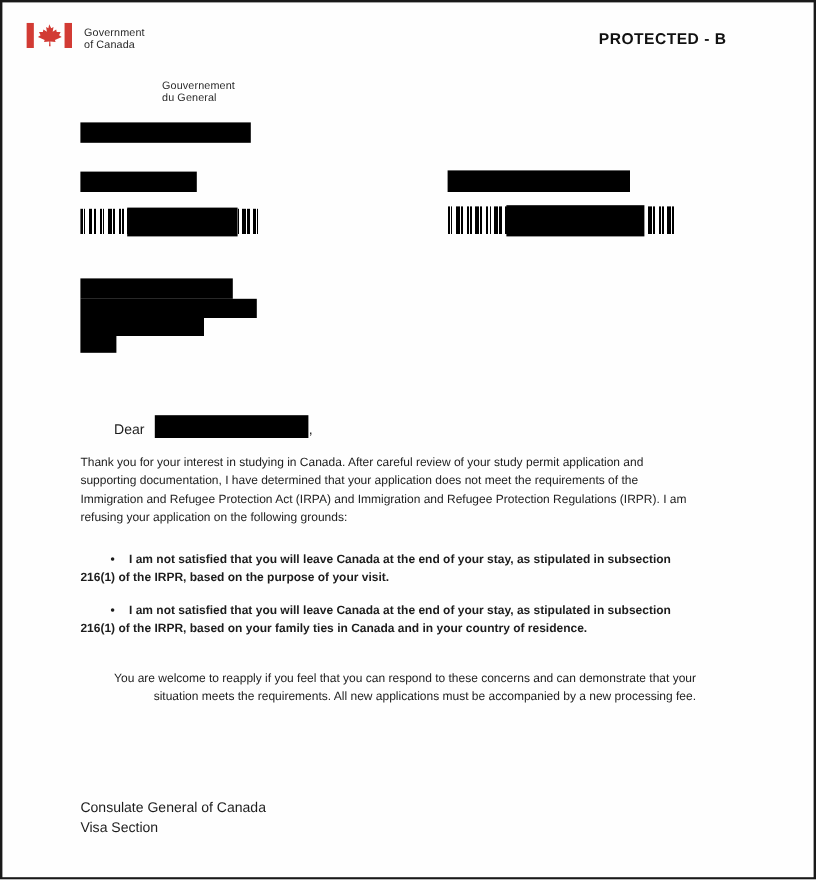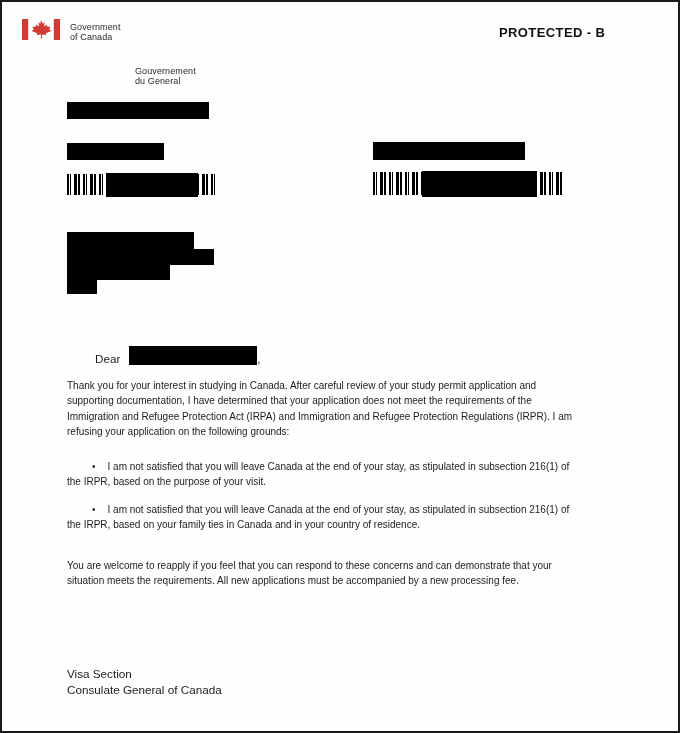--- a/index.html
+++ b/index.html
@@ -54,21 +54,21 @@
   }
   .name-redaction {
     display: inline-block; width: 128px; height: 19px;
     background: #000; margin-left: 9px;
   }
   .para {
     position: absolute; left: 65px; width: 513px;
     font-size: 10px; line-height: 15.3px;
     color: #1c1c1c;
   }
-  .bullet { text-indent: 25px; }
+  .bullet { text-indent: 25px; font-weight: bold; }
   .bullet .bullet-char { margin-right: 12px; }
   .signature { position: absolute; left: 65px; font-size: 11.7px; line-height: 15.5px; }
 </style>
 </head>
 <body>
 
 <div class="page">
 
   <svg class="flag" viewBox="0 0 38 21" xmlns="http://www.w3.org/2000/svg">
     <rect x="0" y="0" width="6.2" height="21" fill="#d23b34"></rect>
@@ -112,20 +112,20 @@
   <div class="para" style="top:376px;">Thank you for your interest in studying in Canada. After careful review of your study permit application and supporting documentation, I have determined that your application does not meet the requirements of the Immigration and Refugee Protection Act (IRPA) and Immigration and Refugee Protection Regulations (IRPR).  I am refusing your application on the following grounds:</div>
 
   <div class="para bullet" style="top:457px;">
     <span class="bullet-char">•</span><span>I am not satisfied that you will leave Canada at the end of your stay, as stipulated in subsection 216(1) of the IRPR, based on the purpose of your visit.</span>
   </div>
 
   <div class="para bullet" style="top:500px;">
     <span class="bullet-char">•</span><span>I am not satisfied that you will leave Canada at the end of your stay, as stipulated in subsection 216(1) of the IRPR, based on your family ties in Canada and in your country of residence.</span>
   </div>
 
-  <div class="para" style="top:556px;">You are welcome to reapply if you feel that you can respond to these concerns and can demonstrate that your situation meets the requirements.  All new applications must be accompanied by a new processing fee.</div>
+  <div class="para" style="top:556px;text-align:right;">You are welcome to reapply if you feel that you can respond to these concerns and can demonstrate that your situation meets the requirements.  All new applications must be accompanied by a new processing fee.</div>
 
   <div class="signature" style="top:664px;">
+    <div>Consulate General of Canada</div>
     <div>Visa Section</div>
-    <div>Consulate General of Canada</div>
   </div>
 
 </div>
 
 </body></html>

